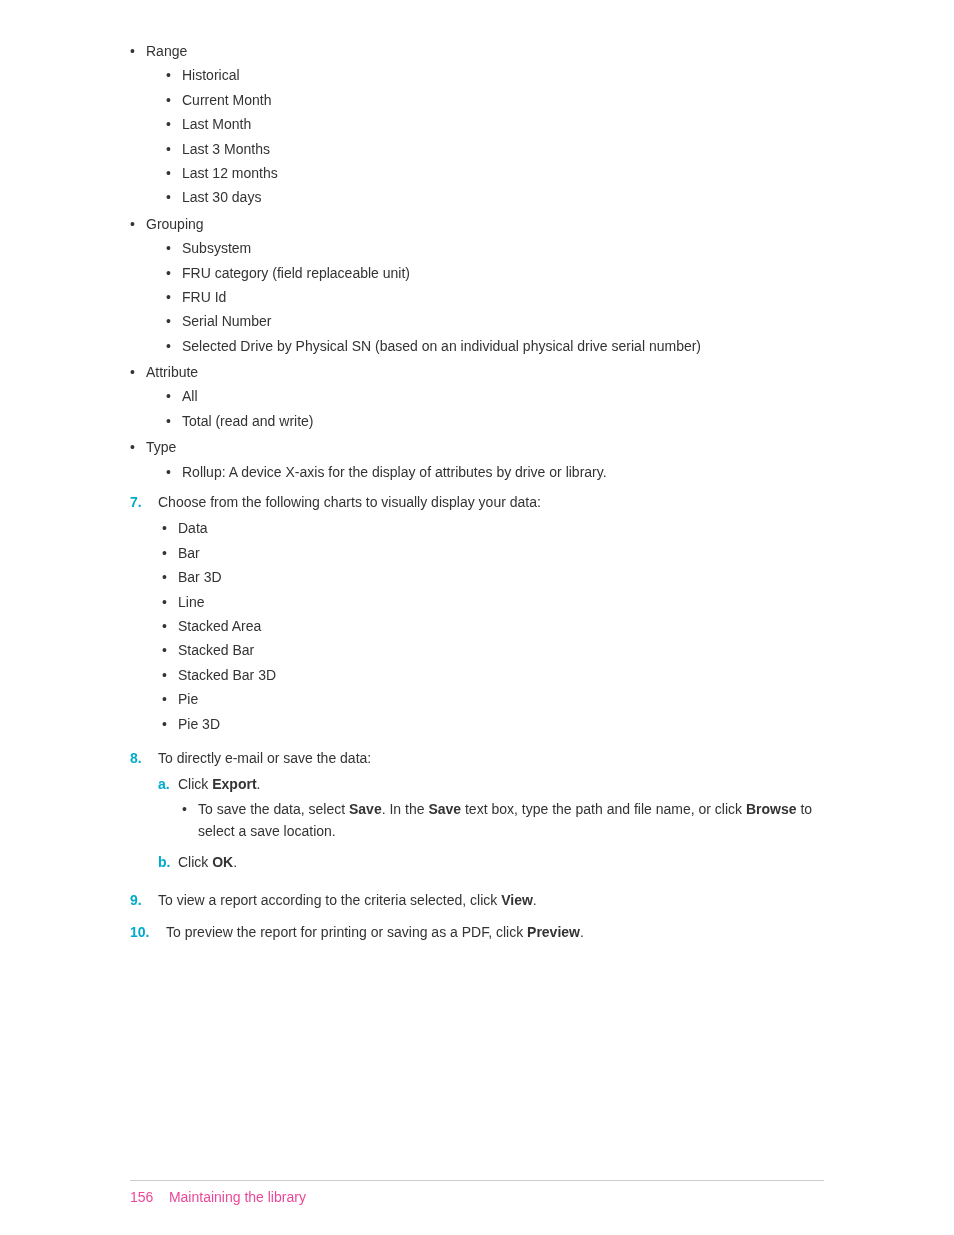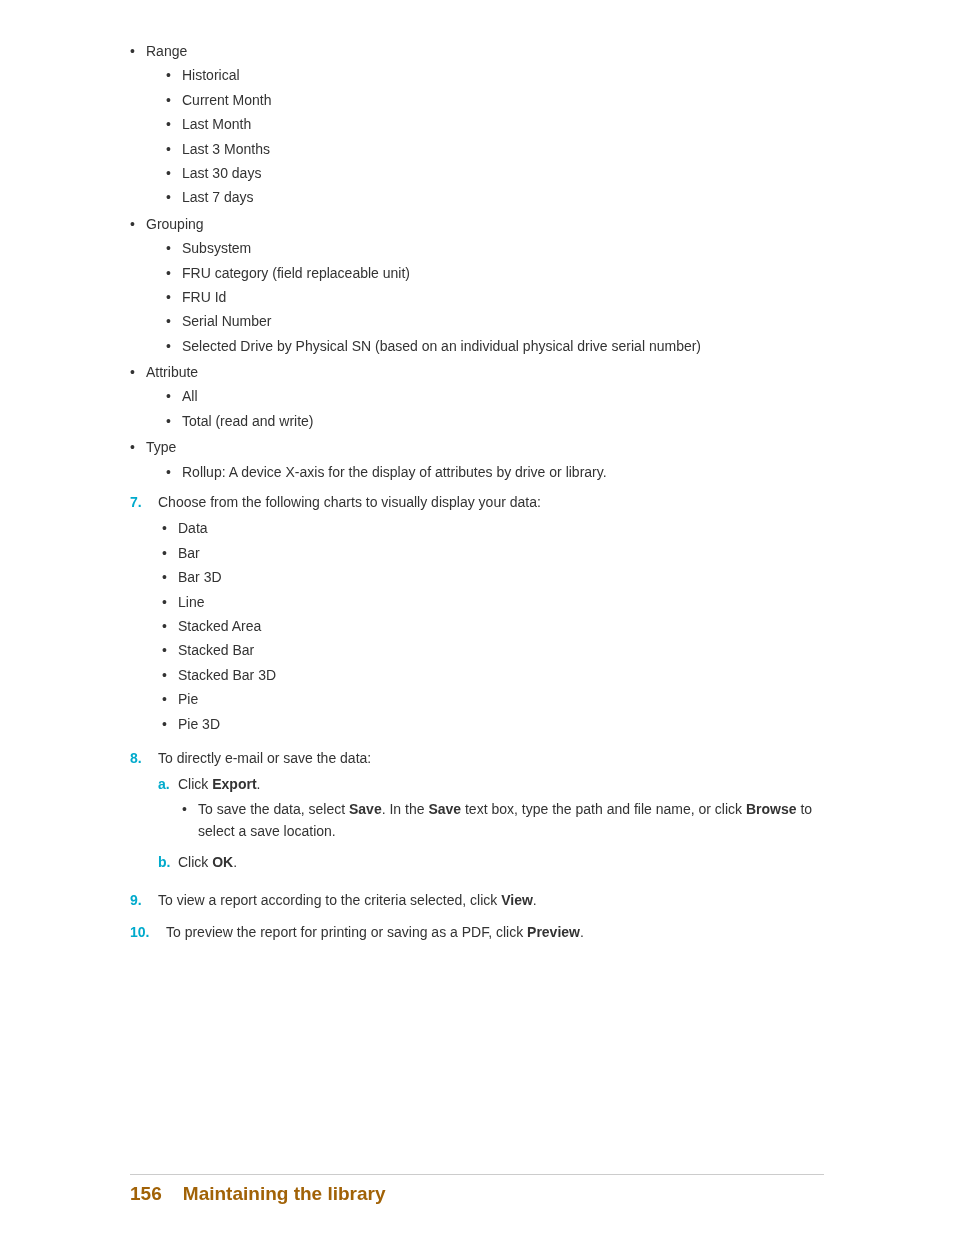--- a/index.html
+++ b/index.html
@@ -102,23 +102,22 @@
 
     .bold {
       font-weight: bold;
       text-align: right;
     }
 
     .footer {
       position: absolute;
       bottom: 30px;
       left: 130px;
-      font-size: 19px;
-      color: #a16207;
-      font-weight: bold;
+      font-size: 14px;
+      color: #ec4899;
     }
 
     .footer-divider {
       border: none;
       border-top: 1px solid #ccc;
       margin-bottom: 8px;
       width: 100%;
     }
 
     .top-list {
@@ -132,22 +131,22 @@
 
   <ul class="bullet-list top-list">
 
     <li>
       <span>Range</span>
       <ul class="sub-list">
         <li><span>Historical</span></li>
         <li><span>Current Month</span></li>
         <li><span>Last Month</span></li>
         <li><span>Last 3 Months</span></li>
+        <li><span>Last 12 months</span></li>
         <li><span>Last 30 days</span></li>
-        <li><span>Last 7 days</span></li>
       </ul>
     </li>
 
     <li>
       <span>Grouping</span>
       <ul class="sub-list">
         <li><span>Subsystem</span></li>
         <li><span>FRU category (field replaceable unit)</span></li>
         <li><span>FRU Id</span></li>
         <li><span>Serial Number</span></li>

